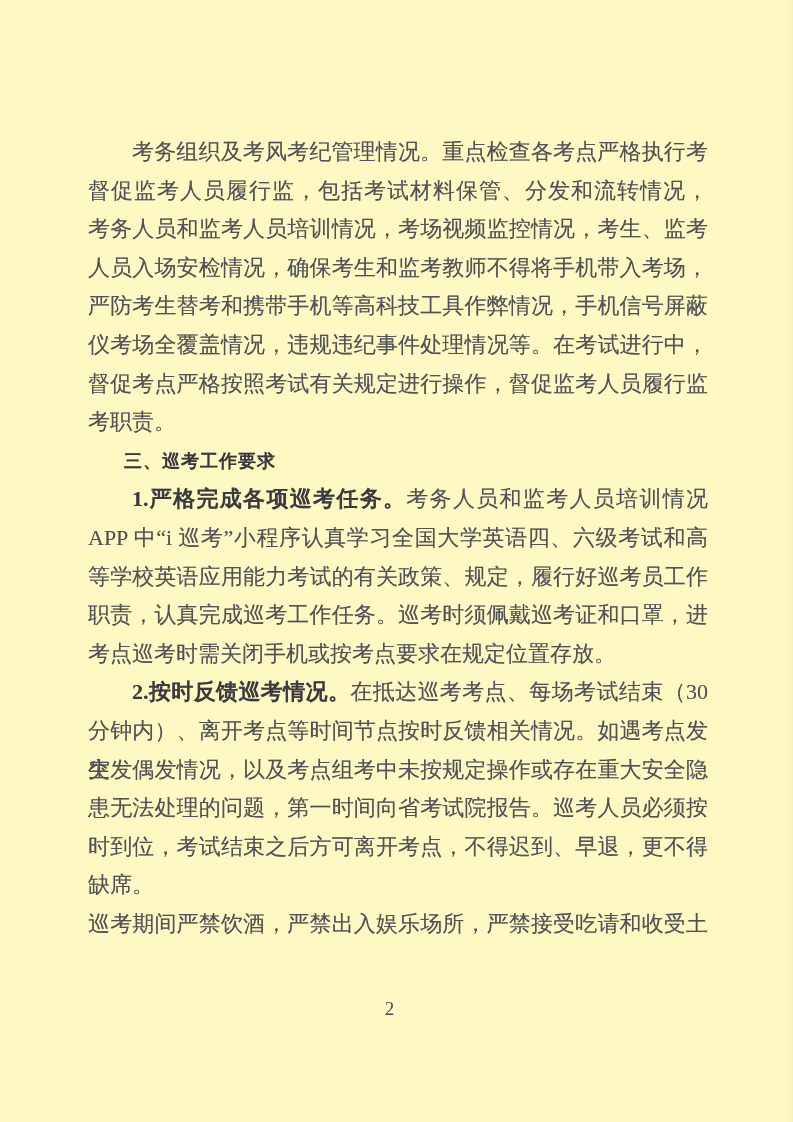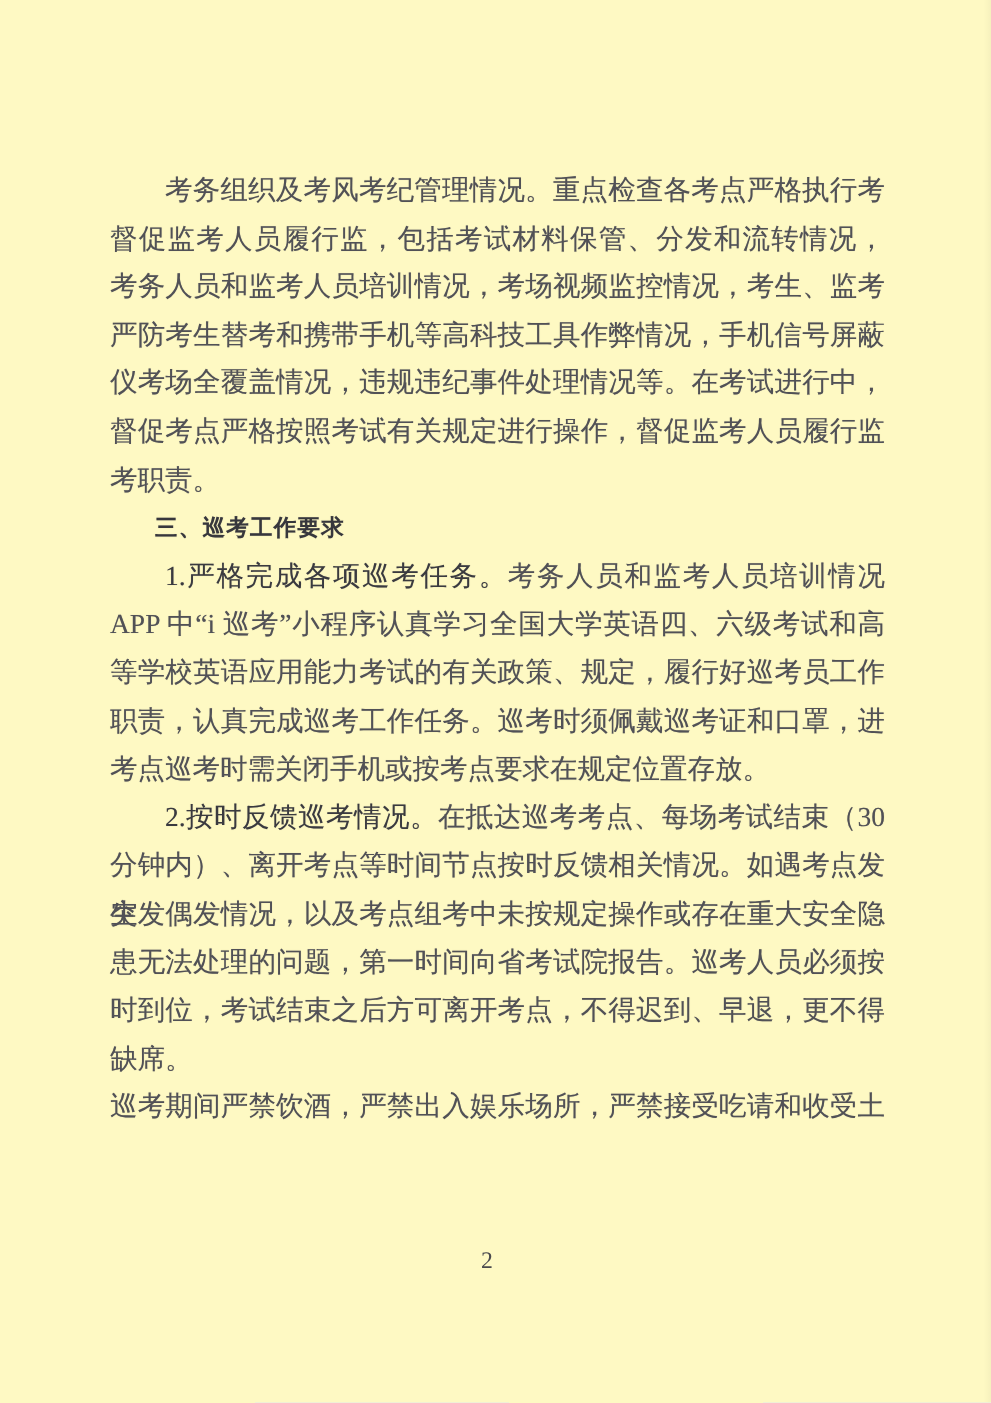--- a/index.html
+++ b/index.html
@@ -41,21 +41,21 @@
   .line.j {
     white-space: normal;
     text-align: justify;
     text-align-last: justify;
     text-justify: inter-character;
   }
   .line.ind {
     text-indent: 2em;
   }
   .lead {
-    font-weight: 400;
+    font-weight: 700;
     color: #3a3a3f;
   }
   .line.heading {
     font-weight: 700;
     font-size: 18px;
     color: #37373c;
     letter-spacing: 1px;
   }
   .pagenum {
     position: absolute;
@@ -70,20 +70,21 @@
 </style>
 </head>
 <body>
 
 <div class="sheet">
   <div class="textblock">
 
     <div class="line j ind"><span>考务组织及考风考纪管理情况。重点检查各考点严格执行考</span></div>
     <div class="line j"><span>督促监考人员履行监，包括考试材料保管、分发和流转情况，</span></div>
     <div class="line j"><span>考务人员和监考人员培训情况，考场视频监控情况，考生、监考</span></div>
+    <div class="line j"><span>人员入场安检情况，确保考生和监考教师不得将手机带入考场，</span></div>
     <div class="line j"><span>严防考生替考和携带手机等高科技工具作弊情况，手机信号屏蔽</span></div>
     <div class="line j"><span>仪考场全覆盖情况，违规违纪事件处理情况等。在考试进行中，</span></div>
     <div class="line j"><span>督促考点严格按照考试有关规定进行操作，督促监考人员履行监</span></div>
     <div class="line"><span>考职责。</span></div>
 
     <div class="line heading ind"><span>三、巡考工作要求</span></div>
 
     <div class="line j ind"><span class="lead">1.严格完成各项巡考任务。</span><span>考务人员和监考人员培训情况</span></div>
     <div class="line j"><span>APP 中“i 巡考”小程序认真学习全国大学英语四、六级考试和高</span></div>
     <div class="line j"><span>等学校英语应用能力考试的有关政策、规定，履行好巡考员工作</span></div>

